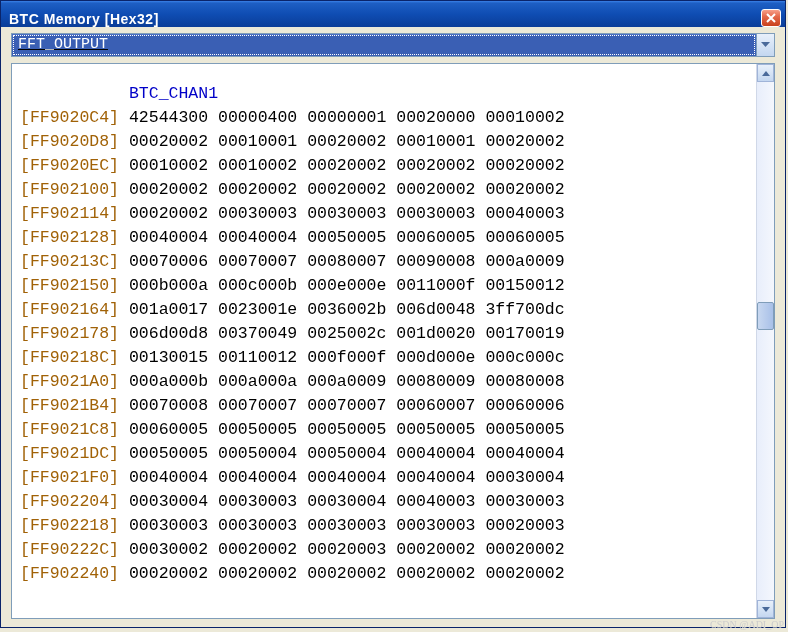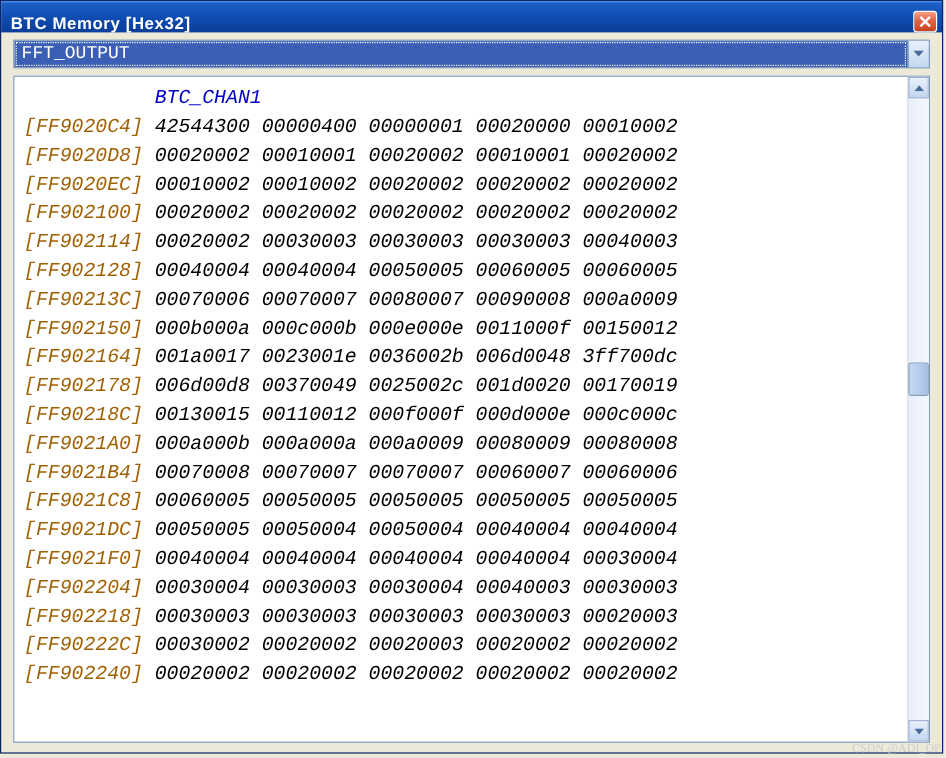--- a/index.html
+++ b/index.html
@@ -43,20 +43,21 @@
     padding: 6px 10px 4px 10px;
   }
   .dropdown {
     width: 100%;
     height: 24px;
     border: 1px solid #7f9db9;
     background: linear-gradient(to bottom, #4a6fc4, #3a5fb4);
     display: flex;
     align-items: center;
     position: relative;
+    text-decoration: underline;
   }
   .dropdown-text {
     flex: 1;
     color: #fff;
     font-family: "Courier New", monospace;
     font-size: 15px;
     padding: 0 4px;
     background: #3a5fb4;
     border: 1px dotted #fff;
     margin: 1px;
@@ -72,28 +73,27 @@
   .dropdown-arrow svg { width: 9px; height: 6px; }
   .content-wrap {
     margin: 2px 10px 10px 10px;
     border: 1px solid #7f9db9;
     background: #fff;
     height: 556px;
     display: flex;
   }
   .content {
     flex: 1;
-    padding: 6px 8px;
+    padding: 18px 8px;
     font-family: "Courier New", monospace;
     font-size: 16.5px;
     line-height: 24px;
     overflow: hidden;
     white-space: pre;
     color: #000;
-    font-style: italic;
   }
   .scrollbar {
     width: 18px;
     background: linear-gradient(to right, #e8eefb, #f4f7fd);
     border-left: 1px solid #d0d8e8;
     position: relative;
     display: flex;
     flex-direction: column;
   }
   .sb-btn {

